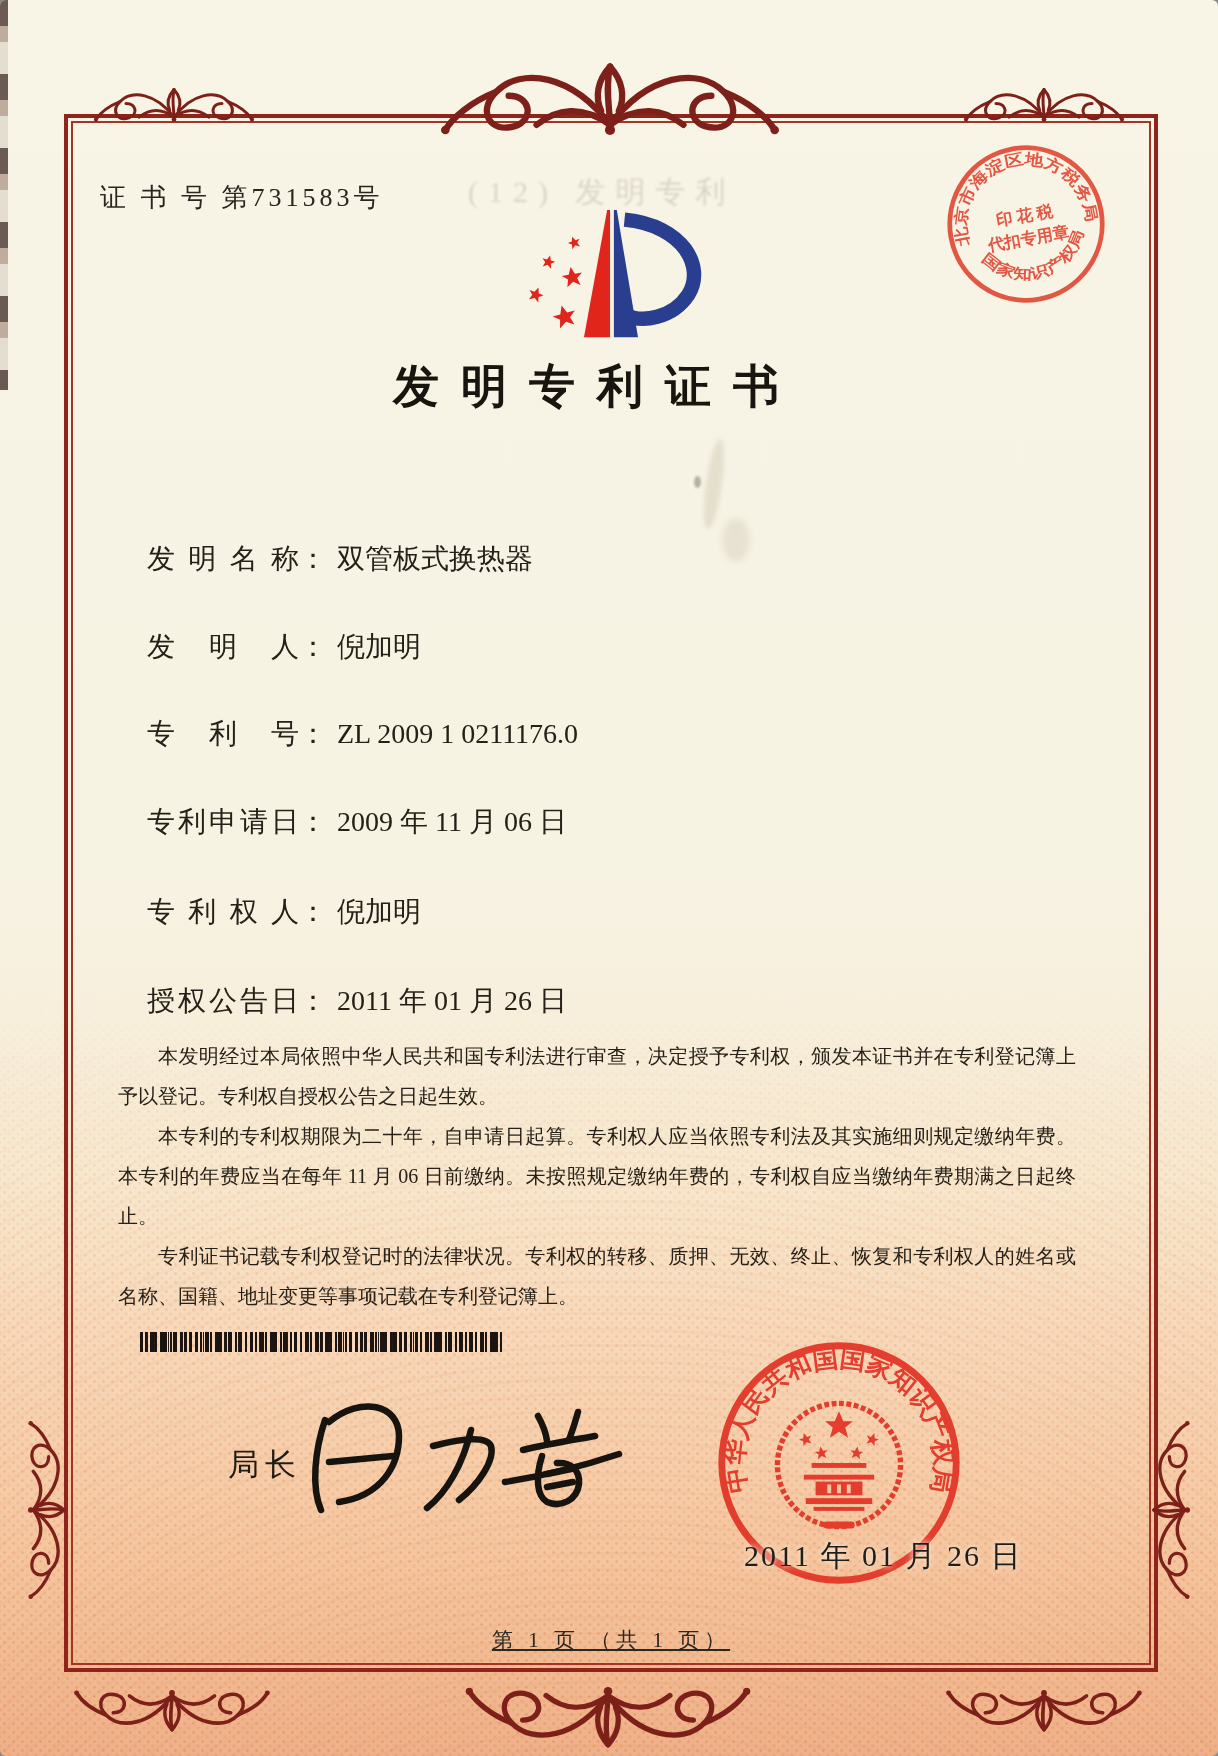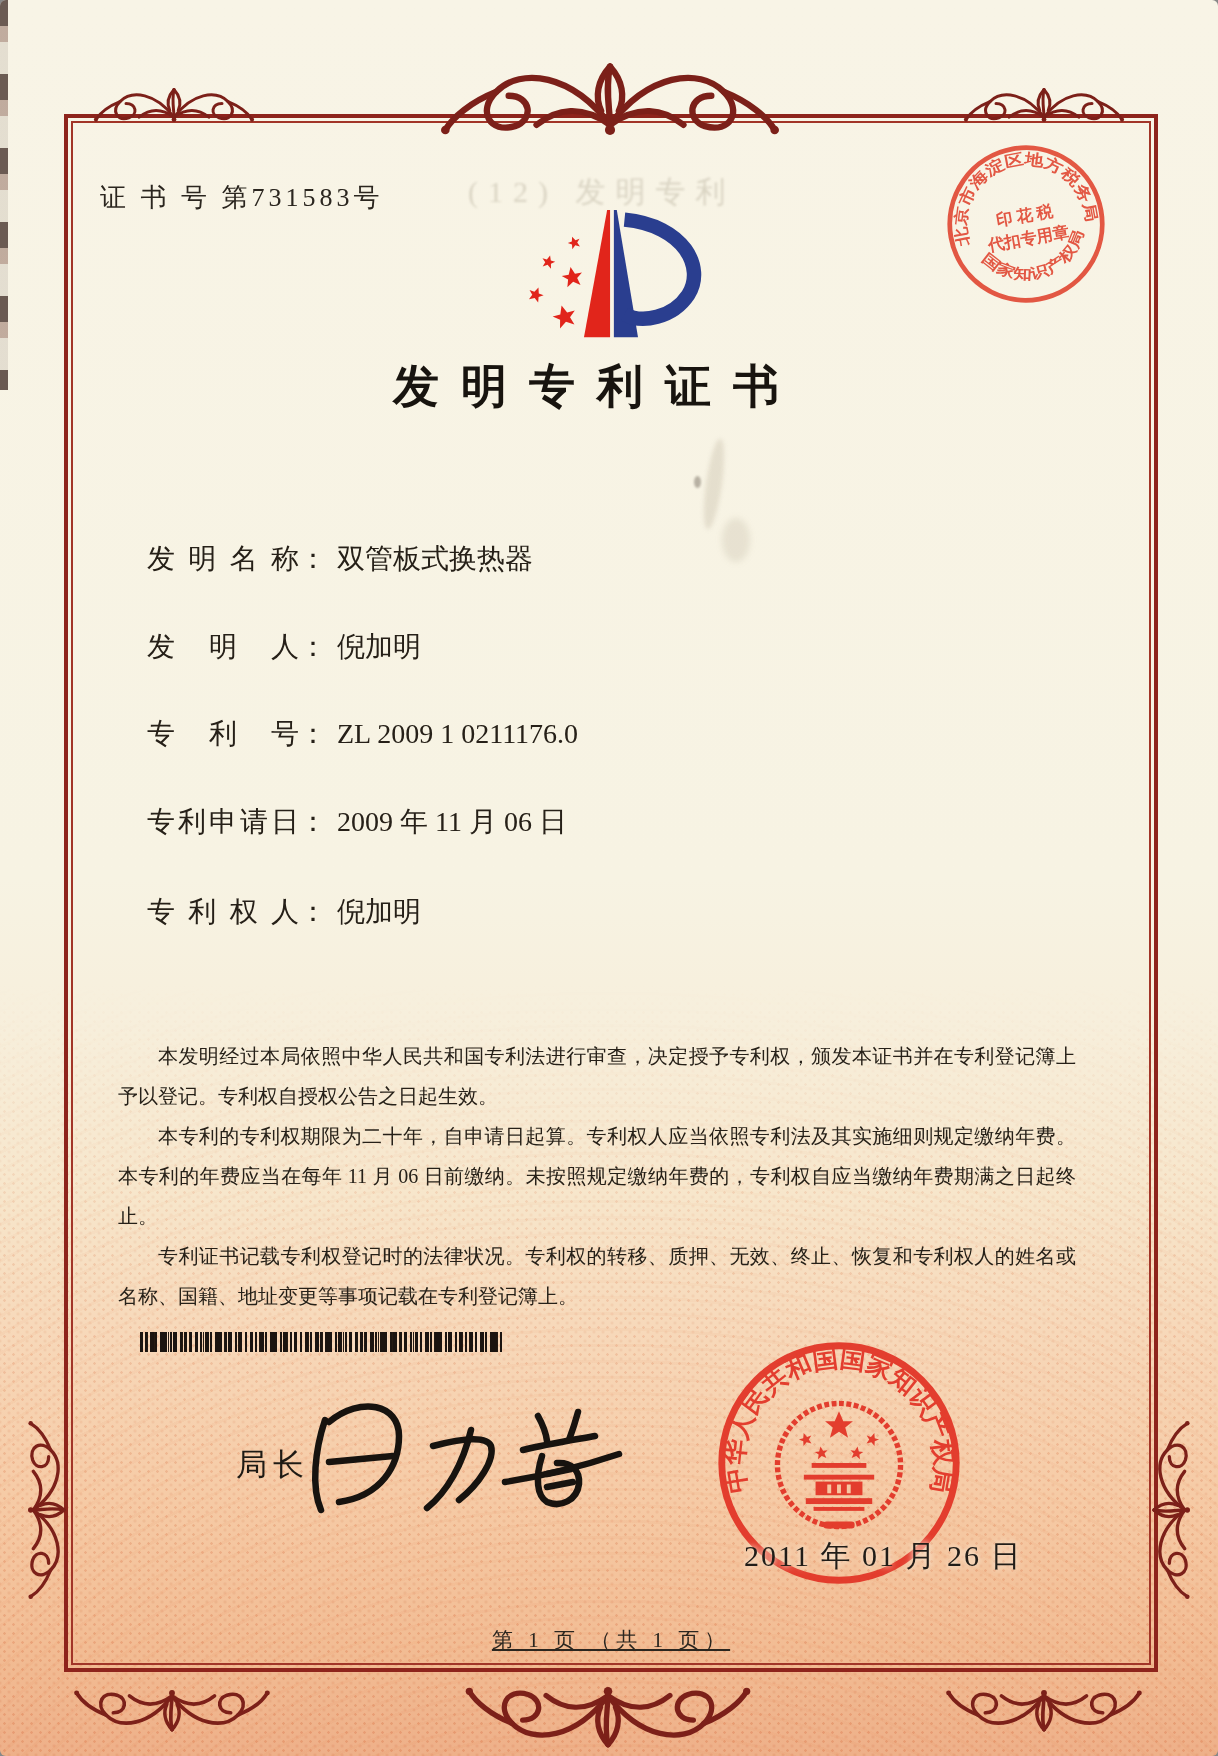--- a/index.html
+++ b/index.html
@@ -37,21 +37,21 @@
   .paras{position:absolute;left:118px;top:1036px;width:958px;font-size:20px;line-height:40px;text-align:justify;color:#262018;}
   .paras p{margin:0;text-indent:2em;}
   .barcode{
     position:absolute;left:140px;top:1332px;width:362px;height:20px;
     background:
       repeating-linear-gradient(90deg,#1b1410 0 2px,transparent 2px 5px),
       repeating-linear-gradient(90deg,#1b1410 0 3px,transparent 3px 11px),
       repeating-linear-gradient(90deg,#241a12 0 1px,transparent 1px 7px),
       repeating-linear-gradient(90deg,transparent 0 27px,#f8dcc2 27px 31px);
   }
-  .sig-label{position:absolute;left:236px;top:1444px;font-size:31px;letter-spacing:6px;color:#1e1a14;}
+  .sig-label{position:absolute;left:228px;top:1444px;font-size:31px;letter-spacing:6px;color:#1e1a14;}
   .sig-svg{position:absolute;left:295px;top:1392px;}
   .tax-stamp{position:absolute;left:944px;top:142px;transform:rotate(-10deg);opacity:.92;}
   .big-seal{position:absolute;left:712px;top:1336px;opacity:.93;}
   .seal-date{position:absolute;left:744px;top:1536px;font-size:30px;letter-spacing:2px;color:#211d18;
     text-shadow:0 0 5px #f7e4cf,0 0 9px #f7e4cf;}
   .footer{position:absolute;left:64px;right:60px;top:1626px;text-align:center;font-size:21px;letter-spacing:5px;color:#2b261f;text-decoration:underline;}
   .smudge{position:absolute;border-radius:50%;pointer-events:none;}
   .s1{left:706px;top:438px;width:16px;height:92px;background:rgba(142,126,100,.18);filter:blur(2px);transform:rotate(8deg);}
   .s2{left:722px;top:518px;width:28px;height:44px;background:rgba(142,126,100,.15);filter:blur(3px);}
   .s3{left:694px;top:476px;width:7px;height:12px;background:rgba(62,52,40,.35);filter:blur(1px);}
@@ -158,20 +158,23 @@
     <span class="fl">发明人</span>：<span class="fv">倪加明</span>
   </div>
   <div class="field" style="top:715px">
     <span class="fl">专利号</span>：<span class="fv">ZL 2009 1 0211176.0</span>
   </div>
   <div class="field" style="top:803px">
     <span class="fl">专利申请日</span>：<span class="fv">2009 年 11 月 06 日</span>
   </div>
   <div class="field" style="top:893px">
     <span class="fl">专利权人</span>：<span class="fv">倪加明</span>
+  </div>
+  <div class="field" style="top:982px">
+    <span class="fl">授权公告日</span>：<span class="fv">2011 年 01 月 26 日</span>
   </div>
 
   <div class="paras">
     <p>本发明经过本局依照中华人民共和国专利法进行审查，决定授予专利权，颁发本证书并在专利登记簿上予以登记。专利权自授权公告之日起生效。</p>
     <p>本专利的专利权期限为二十年，自申请日起算。专利权人应当依照专利法及其实施细则规定缴纳年费。本专利的年费应当在每年 11 月 06 日前缴纳。未按照规定缴纳年费的，专利权自应当缴纳年费期满之日起终止。</p>
     <p>专利证书记载专利权登记时的法律状况。专利权的转移、质押、无效、终止、恢复和专利权人的姓名或名称、国籍、地址变更等事项记载在专利登记簿上。</p>
   </div>
 
   <div class="barcode"></div>
 

